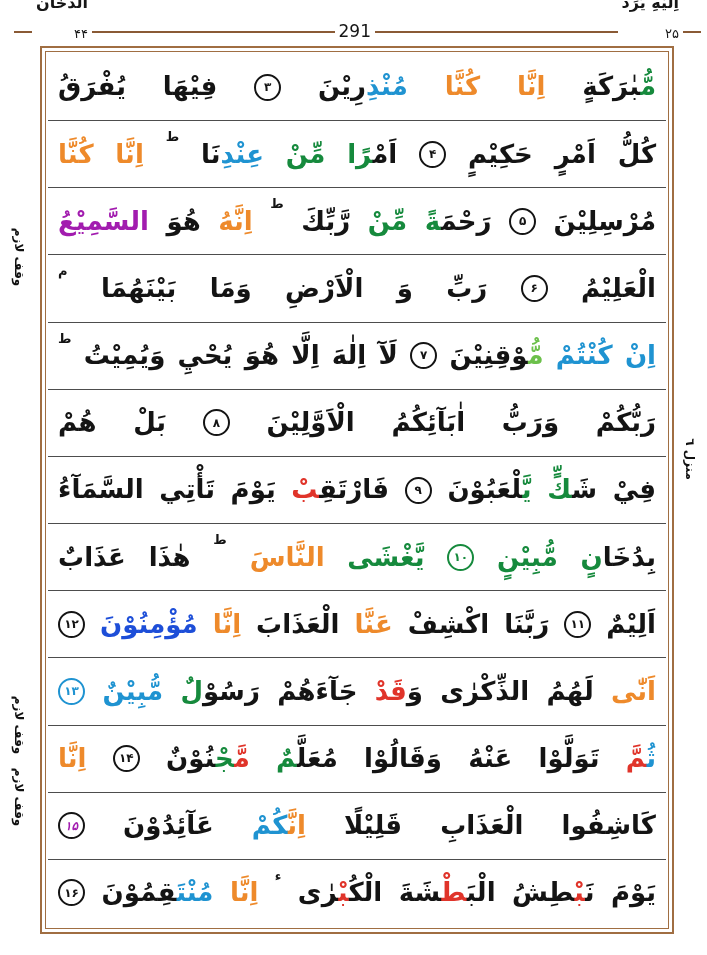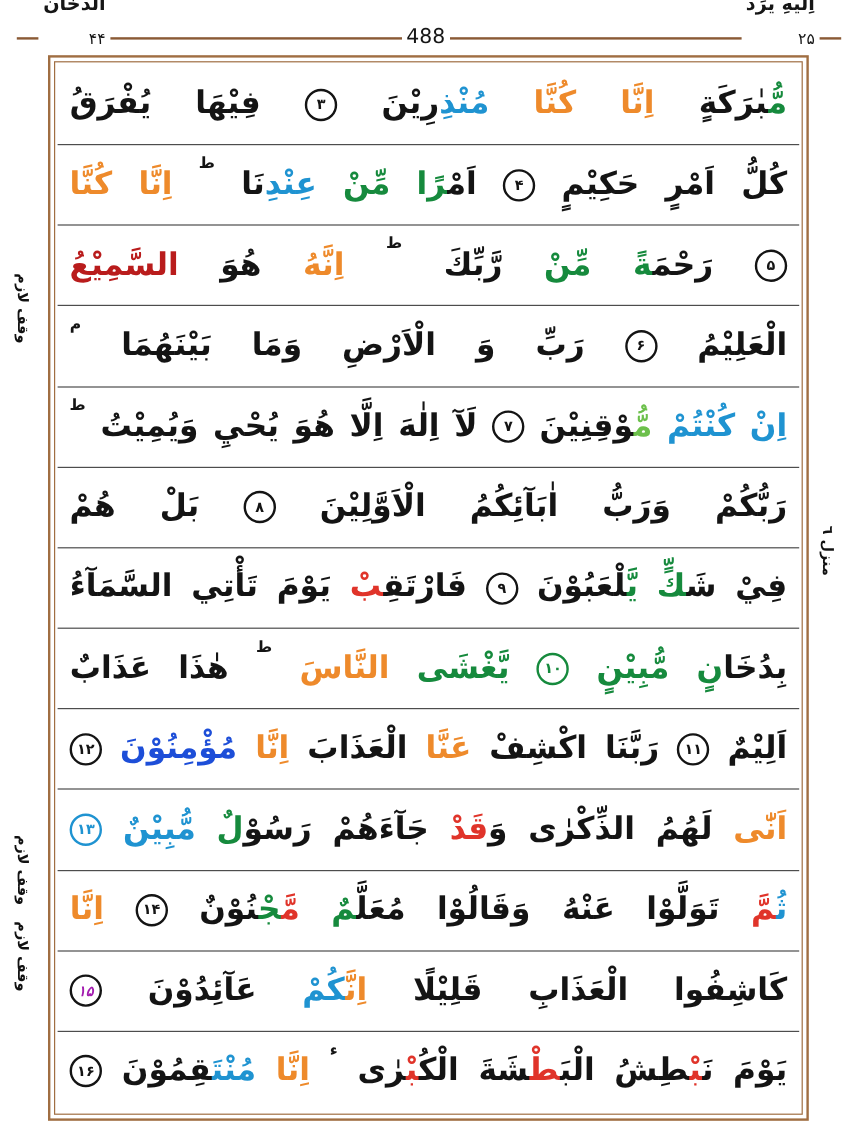--- a/index.html
+++ b/index.html
@@ -55,21 +55,21 @@
     <div class="hline short"></div>
     <div class="hgroup">
       <span class="h-latin">44</span>
       <span class="h-title">اَلدُّخَان</span>
       <span class="h-urdu">۴۴</span>
     </div>
     <div class="hline"></div>
     <div class="hgroup">
       <span class="h-page-e">٦٨٩</span>
       <div class="hline short" style="margin-bottom:7px;flex:0 0 14px;"></div>
-      <span class="h-page-w">488</span>
+      <span class="h-page-w">291</span>
     </div>
     <div class="hline"></div>
     <div class="hgroup">
       <span class="h-latin">25</span>
       <span class="h-title">اِلَيْهِ يُرَدُّ</span>
       <span class="h-urdu">۲۵</span>
     </div>
     <div class="hline short"></div>
   </div>
 
@@ -128,40 +128,43 @@
               <span class="word">
                 <span style="color: rgb(238, 138, 43);">اِنَّا</span>
               </span>
               <span class="word">
                 <span style="color: rgb(238, 138, 43);">كُنَّا</span>
               </span>
             </div>
           </div>
           <div class="row">
             <div class="row-text">
+              <span class="word">
+                <span style="color: rgb(20, 20, 20);">مُرْسِلِيْنَ</span>
+              </span>
               <span class="marker" style="color: rgb(20, 20, 20); border-color: rgb(20, 20, 20);">۵</span>
               <span class="word">
                 <span style="color: rgb(20, 20, 20);">رَحْمَ‍</span>
                 <span style="color: rgb(22, 138, 61);">‍ةً</span>
               </span>
               <span class="word">
                 <span style="color: rgb(22, 138, 61);">مِّنْ</span>
               </span>
               <span class="word">
                 <span style="color: rgb(20, 20, 20);">رَّبِّكَ</span>
               </span>
               <span class="small-mark" style="color: rgb(20, 20, 20);">ط</span>
               <span class="word">
                 <span style="color: rgb(238, 138, 43);">اِنَّهُ</span>
               </span>
               <span class="word">
                 <span style="color: rgb(20, 20, 20);">هُوَ</span>
               </span>
               <span class="word">
-                <span style="color: #b91c1c; text-align: right;">السَّمِيْعُ</span>
+                <span style="color: #a21caf; text-align: right;">السَّمِيْعُ</span>
               </span>
             </div>
           </div>
           <div class="row">
             <div class="row-text">
               <span class="word">
                 <span style="color: rgb(20, 20, 20);">الْعَلِيْمُ</span>
               </span>
               <span class="marker" style="color: rgb(20, 20, 20); border-color: rgb(20, 20, 20);">۶</span>
               <span class="word">

